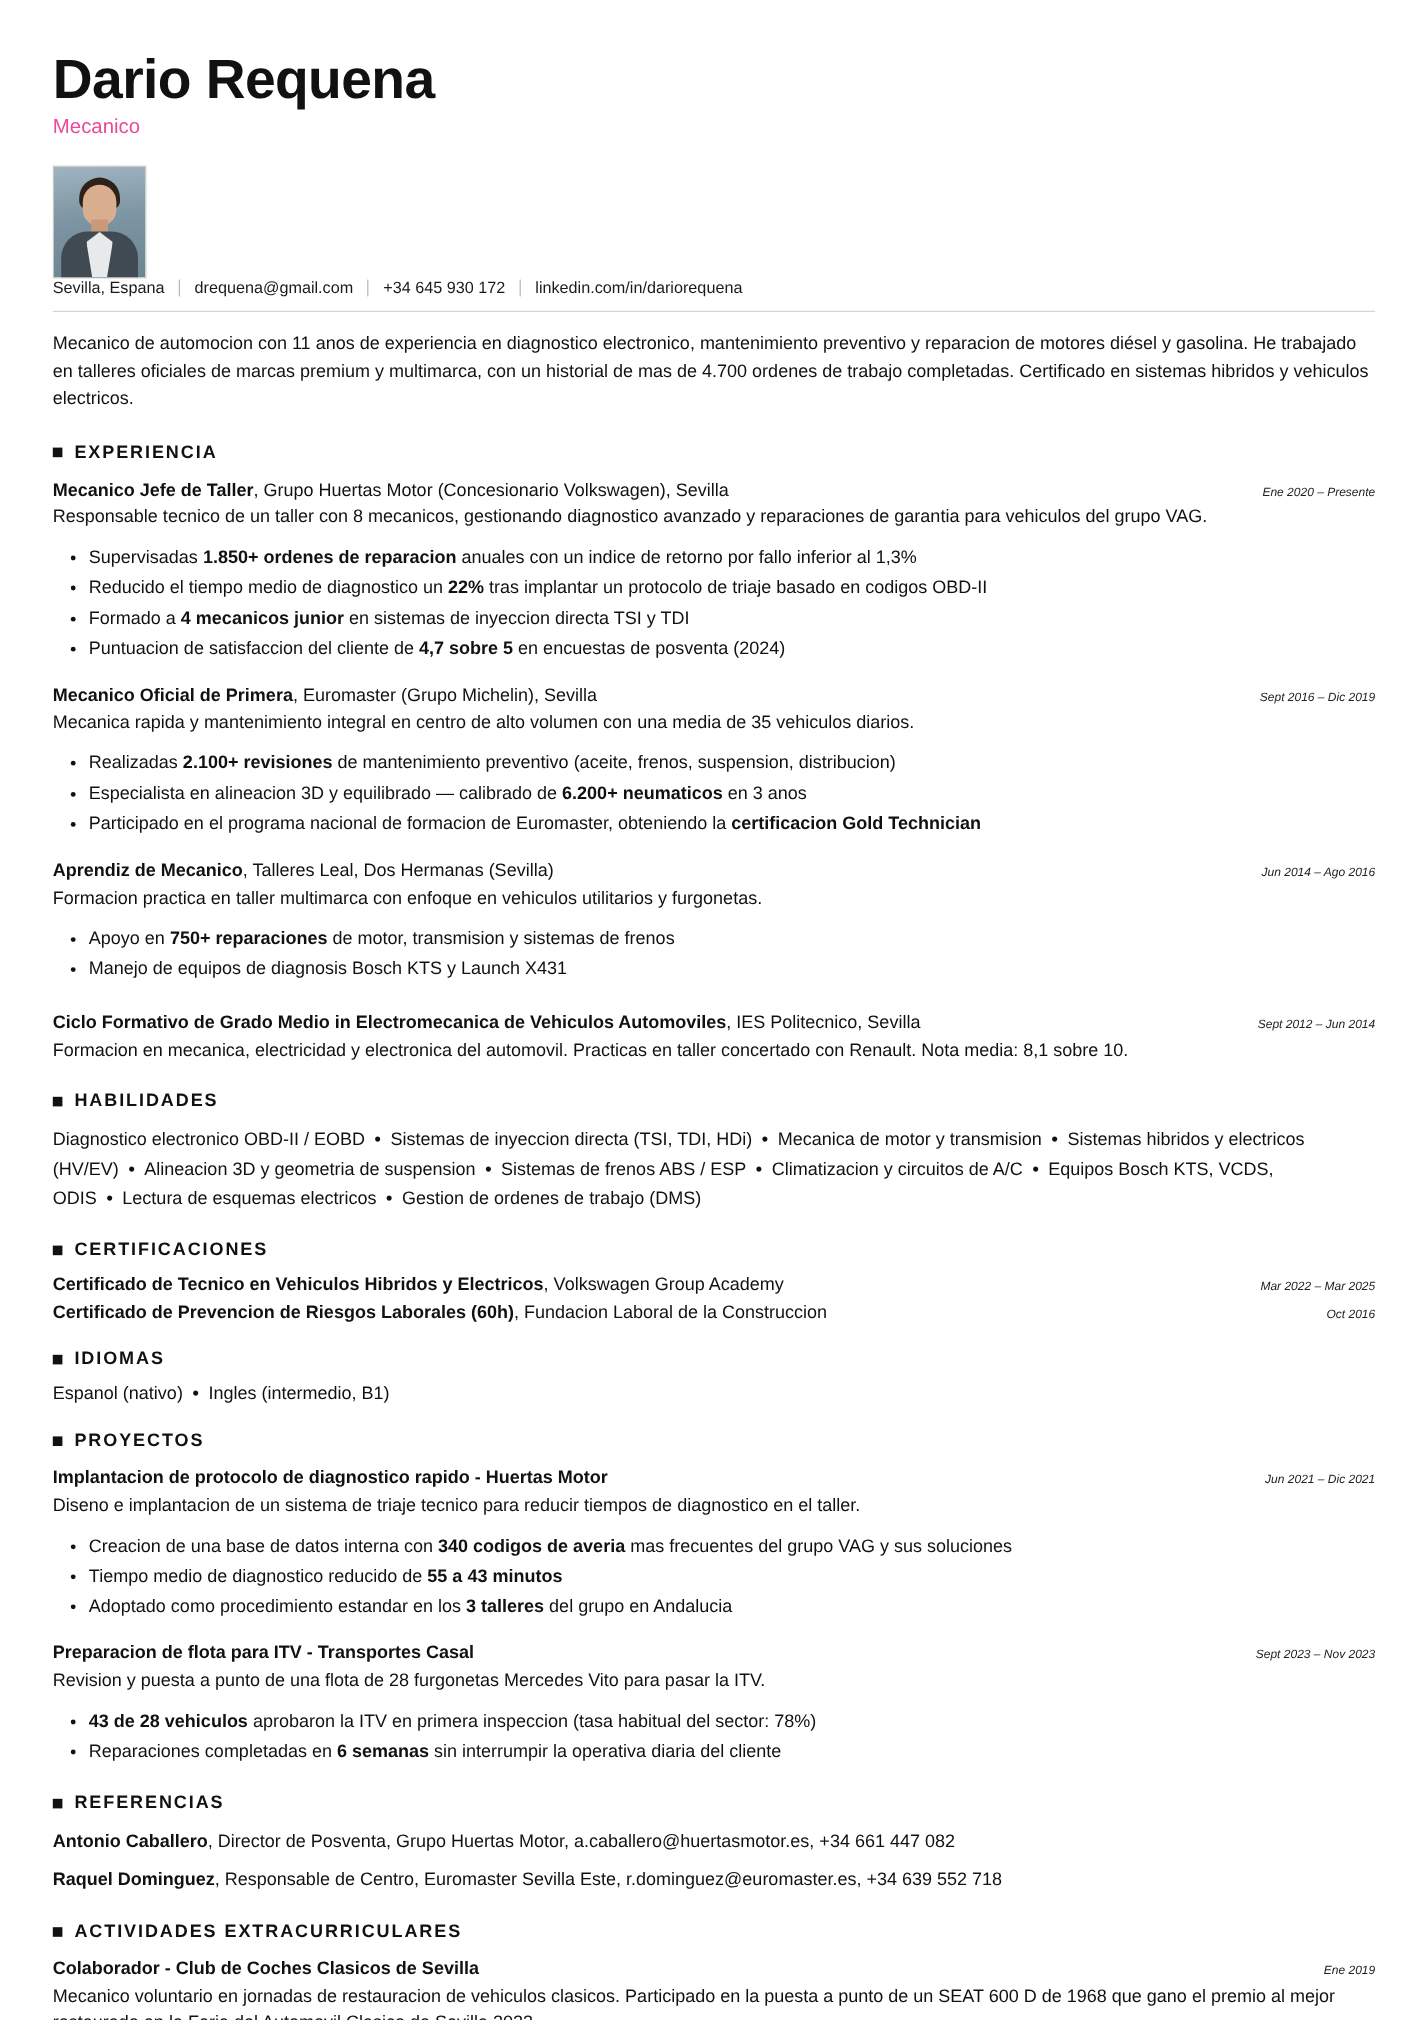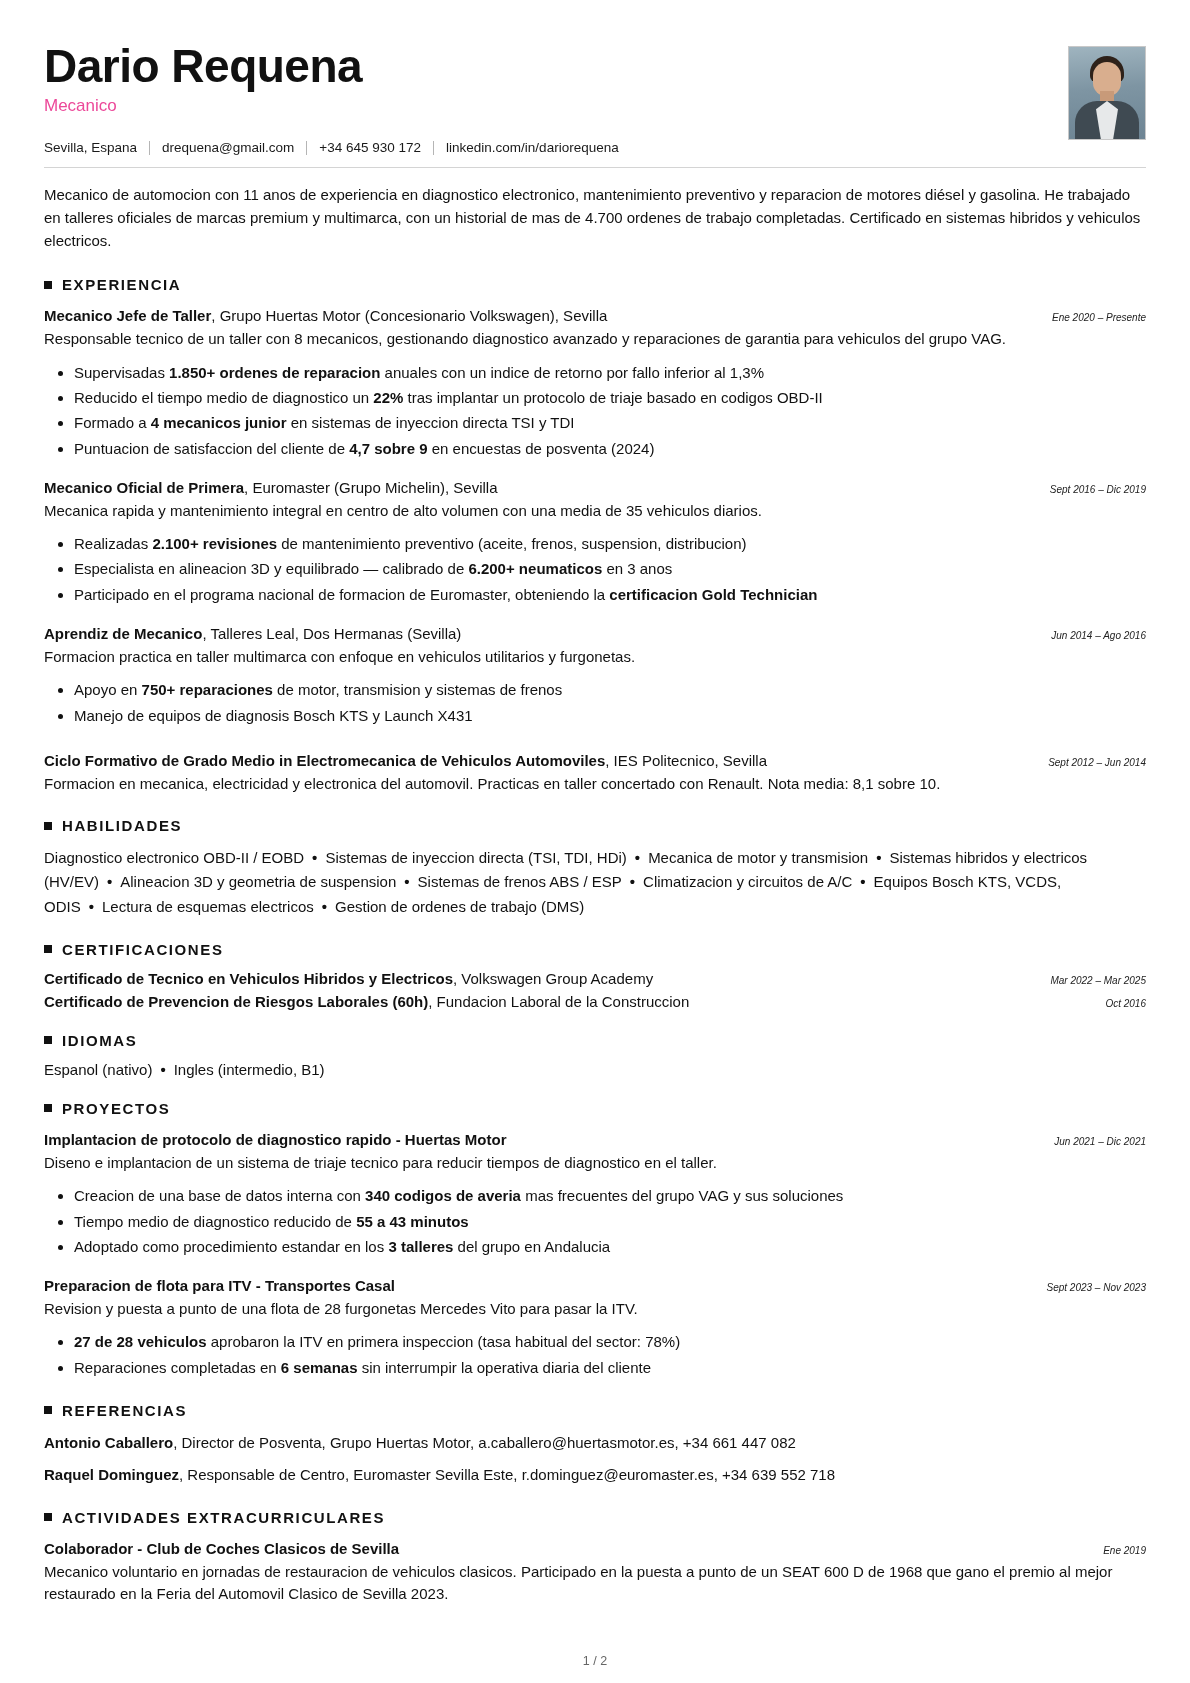--- a/index.html
+++ b/index.html
@@ -20,20 +20,21 @@
     box-sizing: border-box;
     padding: 42px 44px 0 44px;
     position: relative;
   }
 
   
   .header {
     display: flex;
     align-items: flex-start;
     justify-content: flex-start;
+    flex-direction: column;
   }
   .header-left { flex: 1 1 auto; }
   .name {
     font-size: 46px;
     font-weight: bold;
     letter-spacing: -0.5px;
     line-height: 1.05;
     margin: 0 0 6px 0;
   }
   .job-title {
@@ -240,21 +241,21 @@
         <div class="entry">
           <div class="entry-head">
             <div class="entry-title"><b>Mecanico Jefe de Taller</b>, Grupo Huertas Motor (Concesionario Volkswagen), Sevilla</div>
             <div class="entry-date">Ene 2020 – Presente</div>
           </div>
           <div class="entry-sub">Responsable tecnico de un taller con 8 mecanicos, gestionando diagnostico avanzado y reparaciones de garantia para vehiculos del grupo VAG.</div>
           <ul class="bullets">
             <li>Supervisadas <b>1.850+ ordenes de reparacion</b> anuales con un indice de retorno por fallo inferior al 1,3%</li>
             <li>Reducido el tiempo medio de diagnostico un <b>22%</b> tras implantar un protocolo de triaje basado en codigos OBD-II</li>
             <li>Formado a <b>4 mecanicos junior</b> en sistemas de inyeccion directa TSI y TDI</li>
-            <li>Puntuacion de satisfaccion del cliente de <b>4,7 sobre 9</b> en encuestas de posventa (2024)</li>
+            <li>Puntuacion de satisfaccion del cliente de <b>4,7 sobre 5</b> en encuestas de posventa (2024)</li>
           </ul>
         </div>
         <div class="entry">
           <div class="entry-head">
             <div class="entry-title"><b>Mecanico Oficial de Primera</b>, Euromaster (Grupo Michelin), Sevilla</div>
             <div class="entry-date">Sept 2016 – Dic 2019</div>
           </div>
           <div class="entry-sub">Mecanica rapida y mantenimiento integral en centro de alto volumen con una media de 35 vehiculos diarios.</div>
           <ul class="bullets">
             <li>Realizadas <b>2.100+ revisiones</b> de mantenimiento preventivo (aceite, frenos, suspension, distribucion)</li>
@@ -339,21 +340,21 @@
             <li>Adoptado como procedimiento estandar en los <b>3 talleres</b> del grupo en Andalucia</li>
           </ul>
         </div>
         <div class="entry">
           <div class="entry-head">
             <div class="entry-title"><b>Preparacion de flota para ITV - Transportes Casal</b></div>
             <div class="entry-date">Sept 2023 – Nov 2023</div>
           </div>
           <div class="entry-sub">Revision y puesta a punto de una flota de 28 furgonetas Mercedes Vito para pasar la ITV.</div>
           <ul class="bullets">
-            <li><b>27 de 28 vehiculos</b> aprobaron la ITV en primera inspeccion (tasa habitual del sector: 78%)</li>
+            <li><b>43 de 28 vehiculos</b> aprobaron la ITV en primera inspeccion (tasa habitual del sector: 78%)</li>
             <li>Reparaciones completadas en <b>6 semanas</b> sin interrumpir la operativa diaria del cliente</li>
           </ul>
         </div>
       </div>
   </div>
 
   <div class="section">
     <div class="section-title">
       <span class="bullet-square"></span>
       <span>REFERENCIAS</span>

